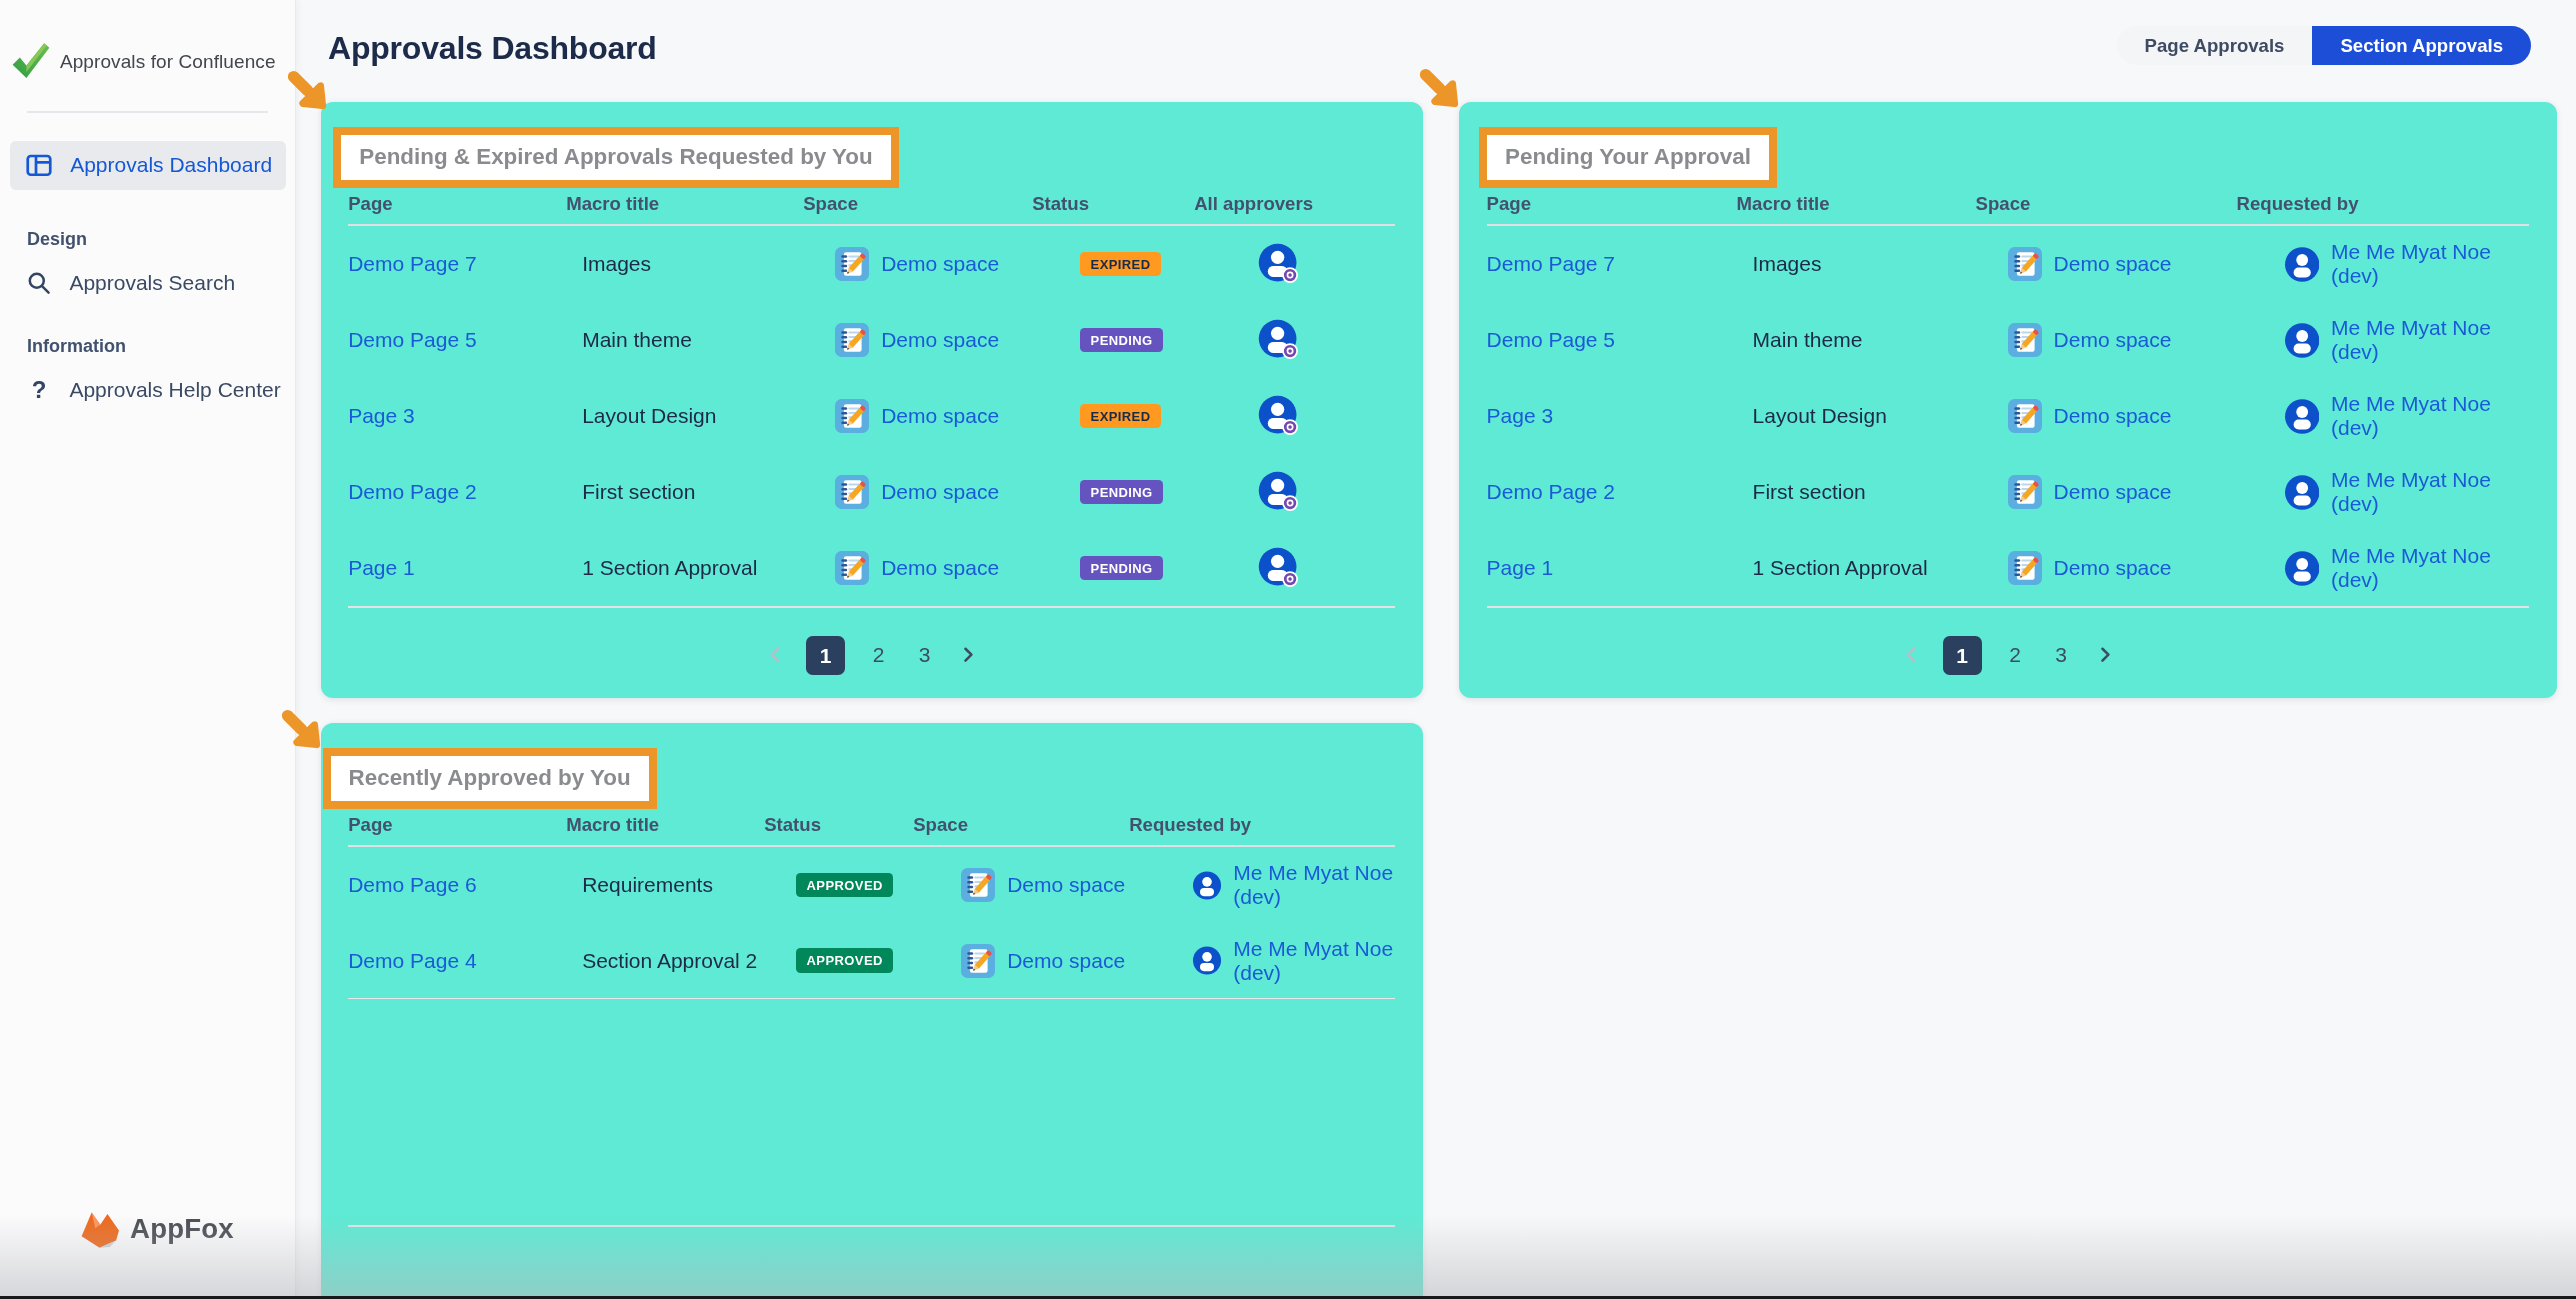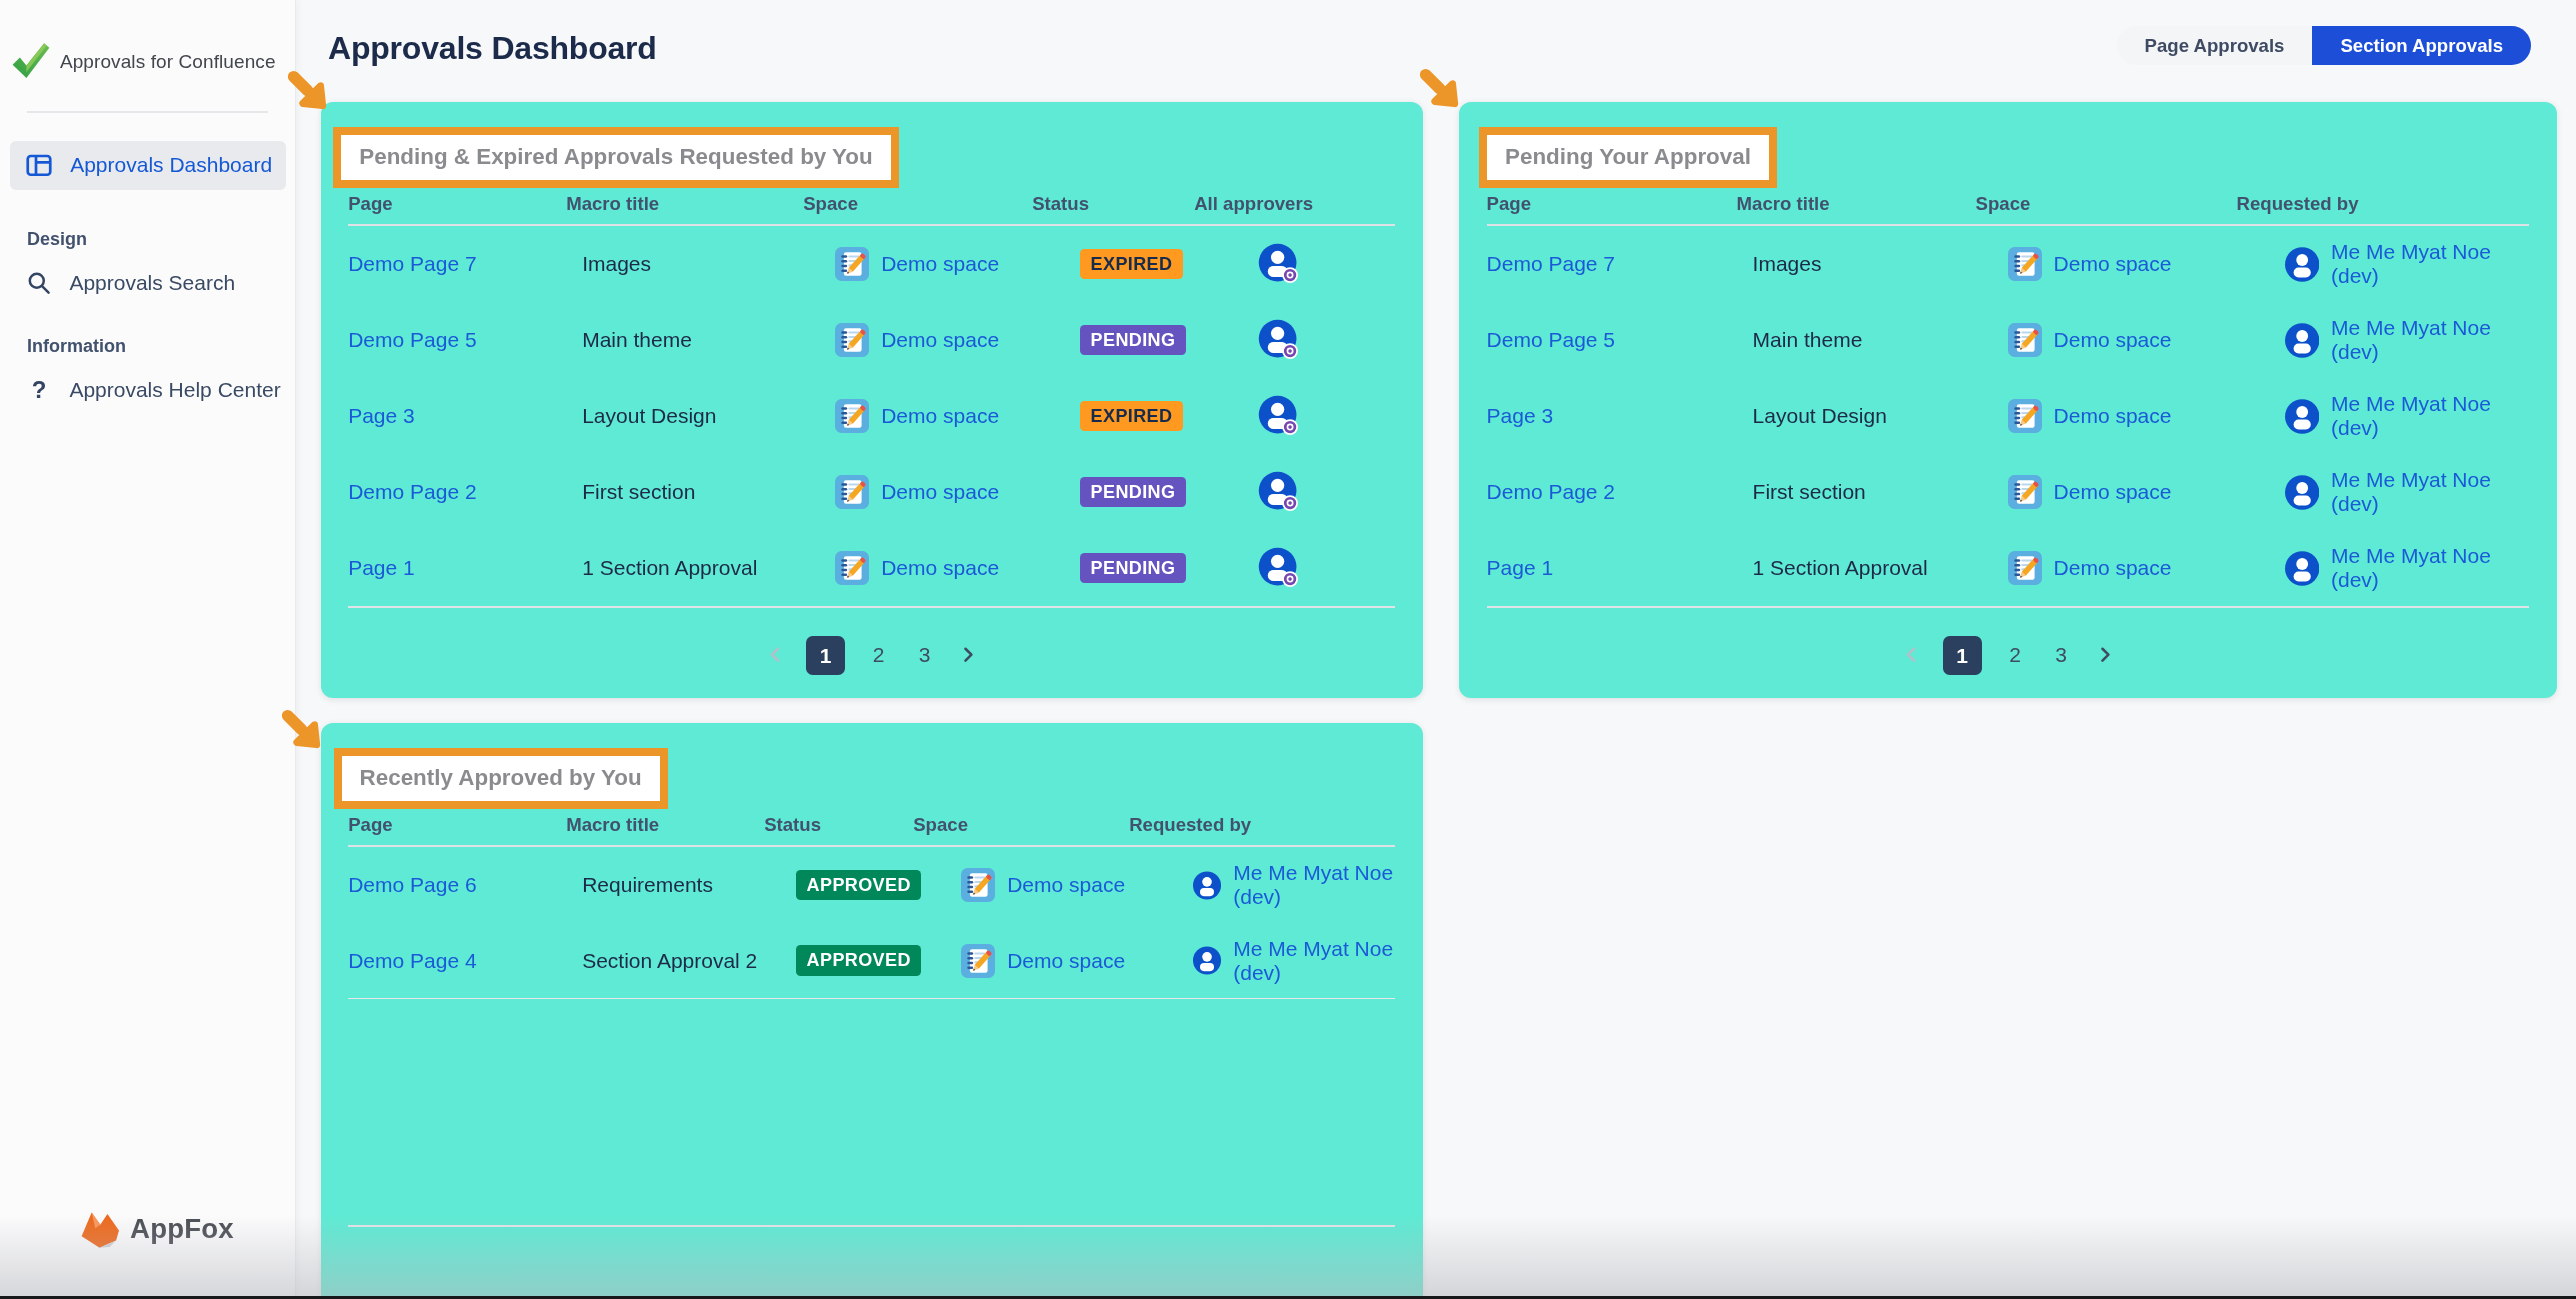--- a/index.html
+++ b/index.html
@@ -32,36 +32,36 @@
   .toggle .t-left  { background:#F4F5F7; color:#3E4B63; border-radius:19.4px 0 0 19.4px; }
   .toggle .t-right { background:#1d4ed8; color:#FFFFFF; border-radius:0 19.4px 19.4px 0; }
 
   
   .card { position:absolute; background:#5eead4; border-radius:12px; box-shadow:0 1.5px 6px rgba(9,30,66,0.10);
           padding:91px 27.6px 0 27.6px; }
   .card1 { left:24.6px;  top:102px; width:1102px; height:596px; }
   .card2 { left:1163px; top:102px; width:1098px; height:596px; }
   .card3 { left:24.6px;  top:723px; width:1102px; height:589px; }
   .highlight { position:absolute; top:24.6px; border:8.2px solid #EC9528; padding:9.7px 18px; background:#FFF; }
-  .card1 .highlight { left:12.7px; } .card2 .highlight { left:20px; } .card3 .highlight { left:13px; }
+  .card1 .highlight { left:12.7px; } .card2 .highlight { left:20px; } .card3 .highlight { left:2px; }
   .card-title { font-size:22.4px; font-weight:700; color:#8A8B8F; white-space:nowrap; }
 
   .thead { display:grid; align-items:end; padding-bottom:9px; border-bottom:2.2px solid #DFE1E5; }
   .thead span { font-size:18.6px; font-weight:700; color:#42526E; }
   .tbody { min-height:380px; border-bottom:2.2px solid #E2E3E7; }
   .row { display:grid; align-items:center; height:76px;gap:16px; }
   .t1 { grid-template-columns:218px 237px 229px 162px 1fr; }
   .t2 { grid-template-columns:250px 239px 261px 1fr; }
   .t3 { grid-template-columns:218px 198px 149px 216px 1fr; }
   .card3 .row:last-child { border-bottom:1.5px solid #E7E8EB; }
 
   .link { font-size:21px; color:#1B5AD7; cursor:pointer; text-decoration:none; }
   .macro { font-size:21px; color:#1D2A47; }
   .cell-flex { display:flex; align-items:center; gap:12px; }
-  .badge { display:inline-block; font-size:18px; font-weight:800; letter-spacing:0.4px;
+  .badge { display:inline-block; font-size:13px; font-weight:800; letter-spacing:0.4px;
            padding:5.2px 10.4px 4.5px; border-radius:4.5px; }
   .badge.expired  { background:#FF991F; color:#172B4D; }
   .badge.pending  { background:#6554C0; color:#FFFFFF; }
   .badge.approved { background:#00875A; color:#FFFFFF; }
 
   .pagination { display:flex; align-items:center; justify-content:center; gap:21px; margin-top:27px; height:40px; }
   .pg-num { font-size:21px; color:#3E4B63; width:25px; text-align:center; cursor:pointer; }
   .pg-num.active { width:39px; height:39px; line-height:39px; background:#2B3F5F; color:#FFF; border-radius:6.7px; font-weight:600; }
   .chev { cursor:pointer; display:flex; }
 

